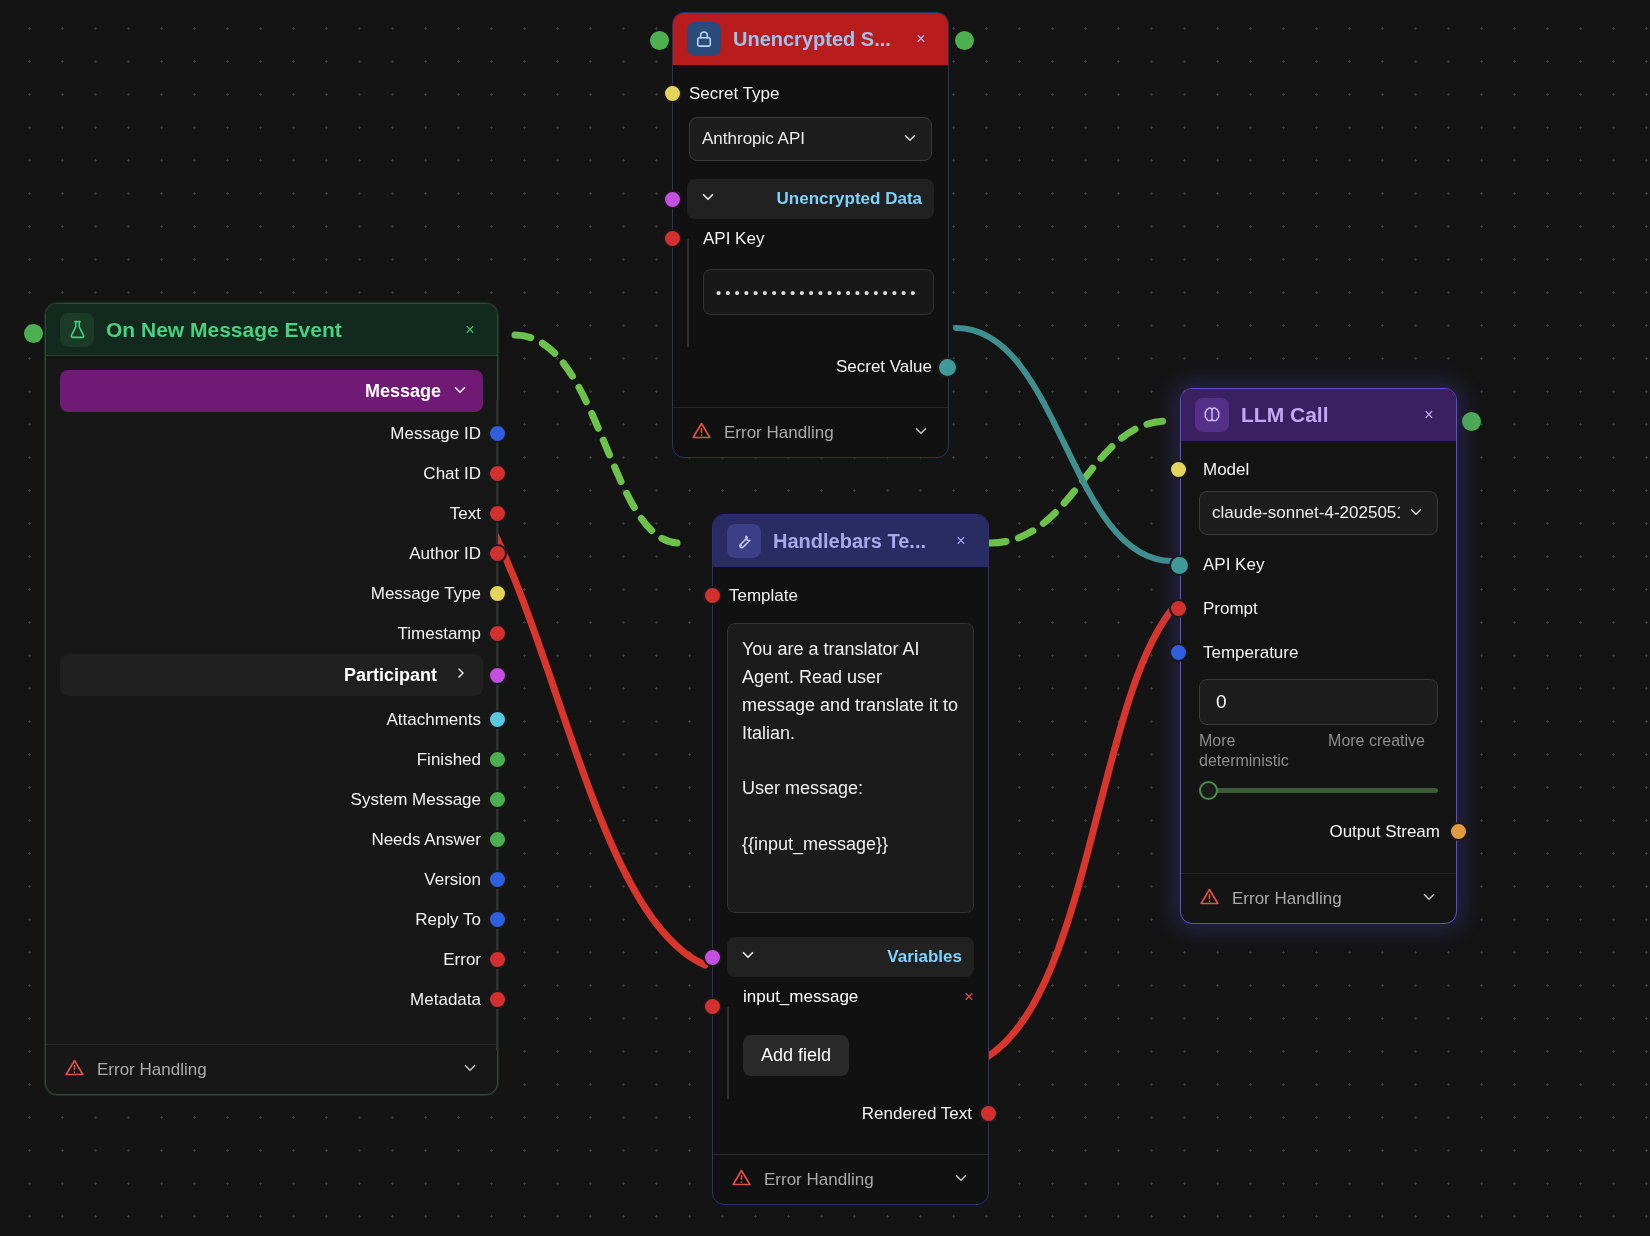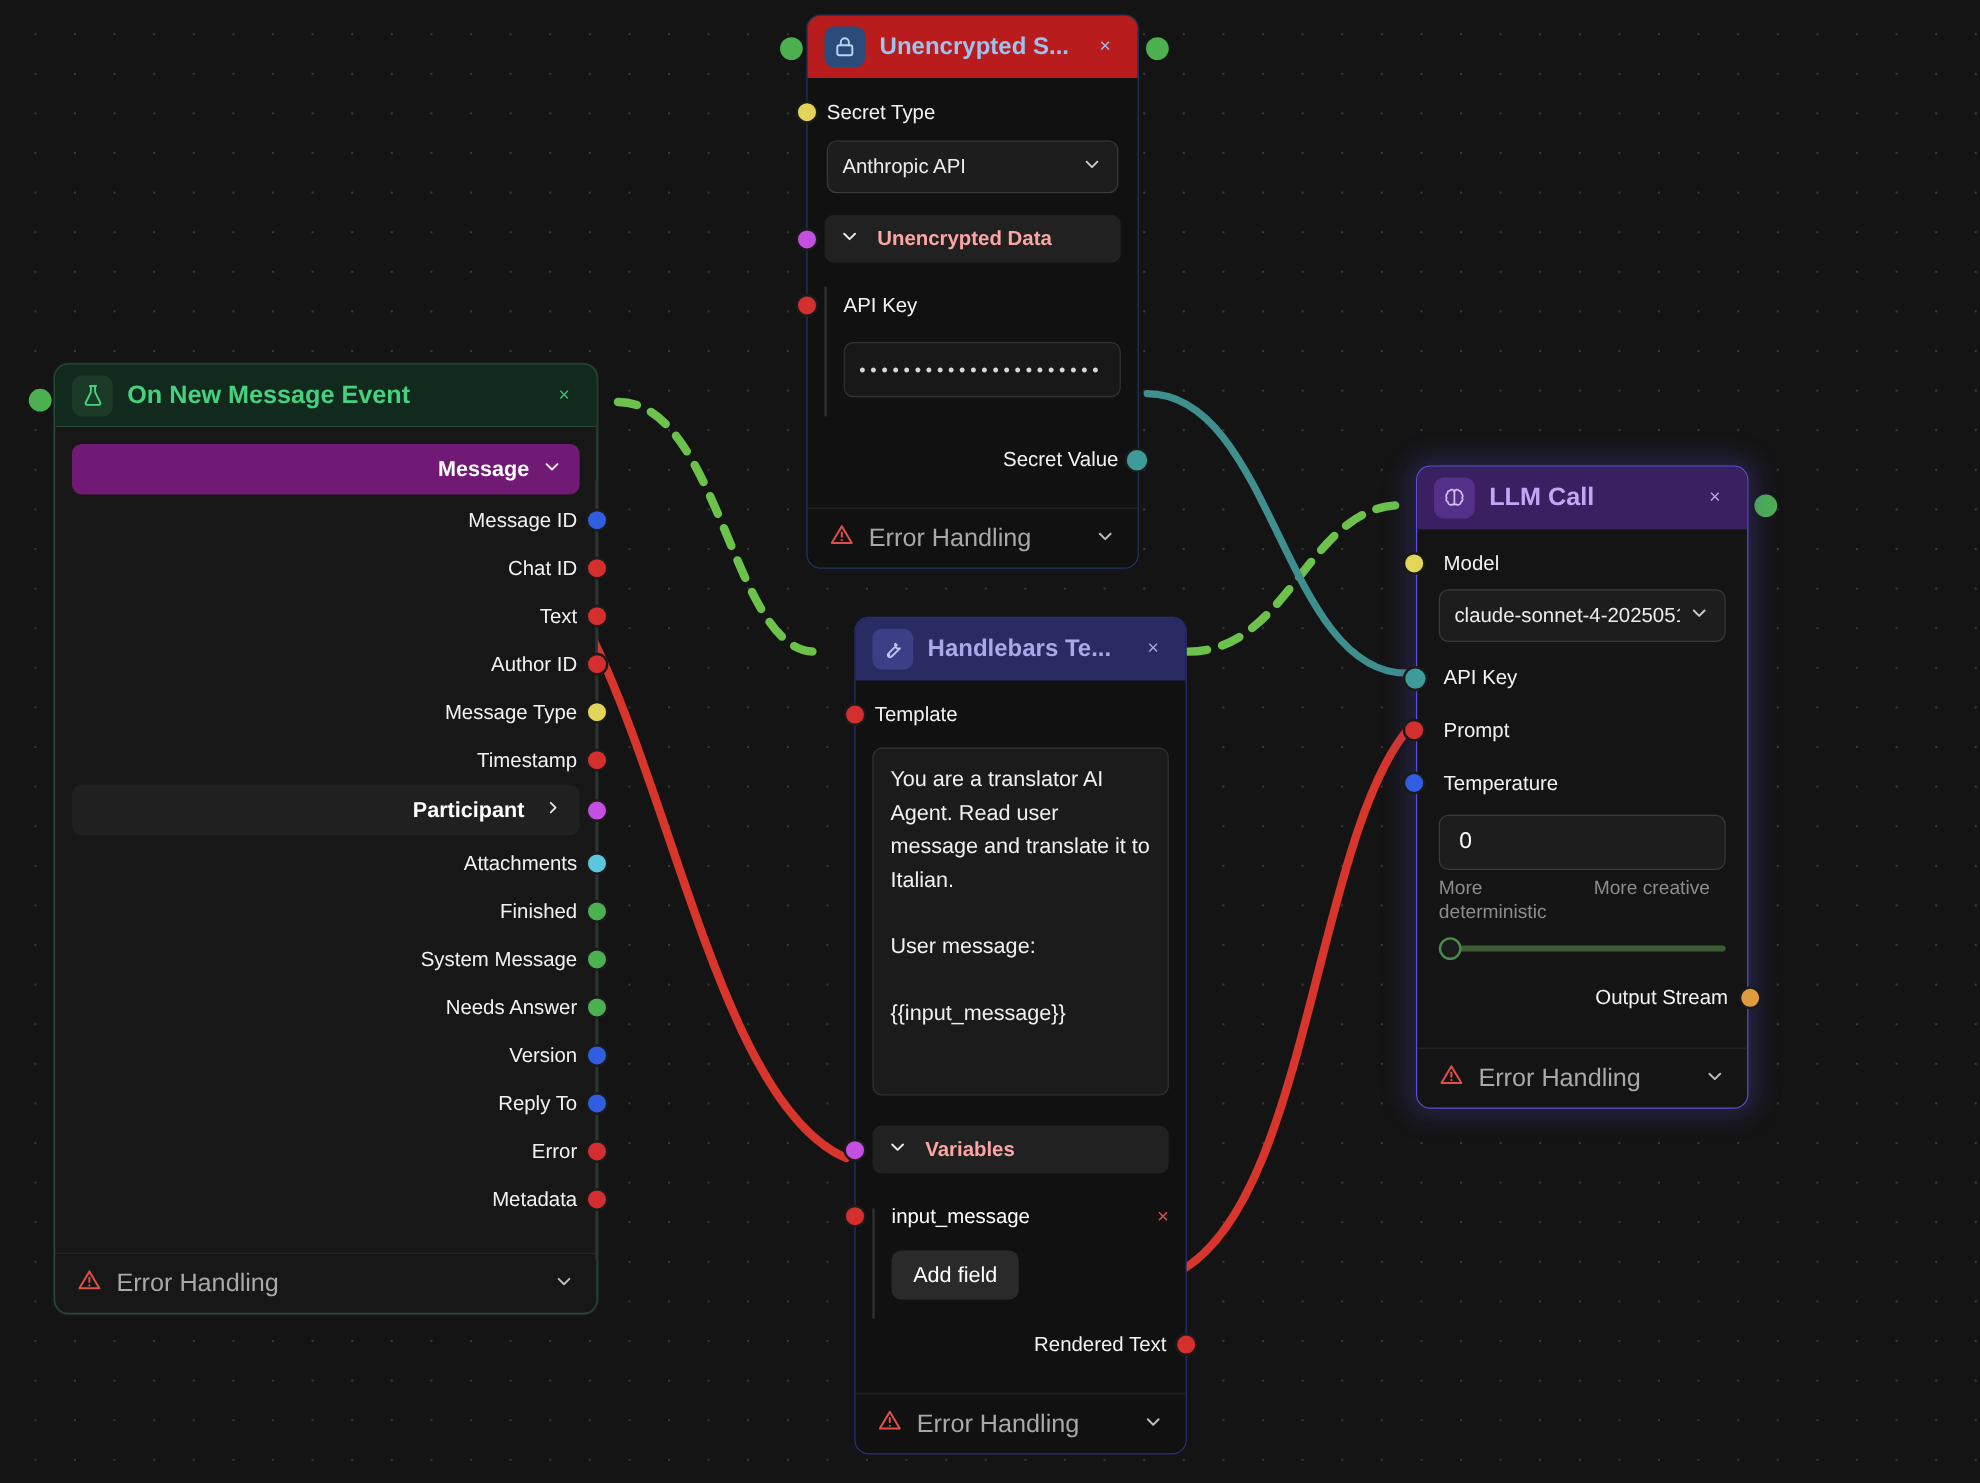--- a/index.html
+++ b/index.html
@@ -61,30 +61,30 @@
   .sel {
     display: flex; align-items: center; justify-content: space-between;
     background: #1d1d1d; border: 1px solid #3a3a3a; border-radius: 8px;
     height: 44px; padding: 0 12px; color: #ececec; font-size: 17px;
     cursor: pointer; overflow: hidden; white-space: nowrap;
   }
   .chev { color: #cfcfcf; font-size: 15px; flex: 0 0 auto; }
 
   .err-bar {
     display: flex; align-items: center; gap: 12px;
-    height: 50px; padding: 0 18px; color: #a9a9a9; font-size: 21px;
+    height: 50px; padding: 0 18px; color: #a9a9a9; font-size: 17px;
     border-top: 1px solid #262626; cursor: pointer;
   }
   .err-bar .lbl { flex: 1 1 auto; }
 
   .group-head {
     display: flex; align-items: center; gap: 14px;
     background: #212121; border-radius: 8px;
-    height: 40px; margin: 16px 14px; padding: 0 12px;
-    color: #fca5a5; font-size: 17px; font-weight: 600; cursor: pointer;
+    height: 40px; margin: 0 14px; padding: 0 12px;
+    color: #7dd3fc; font-size: 17px; font-weight: 600; cursor: pointer; justify-content: space-between;
   }
 
   .dots-field {
     background: #181818; border: 1px solid #333; border-radius: 8px;
     height: 46px; margin: 10px 14px 4px 30px; display:flex; align-items:center; padding:0 12px;
     letter-spacing: 4px; color: #d8d8d8; font-size: 15px; overflow: hidden;
   }
 
   
   #node-trigger { left: 45px; top: 303px; width: 453px;
@@ -124,21 +124,21 @@
   #node-hb .node-title { color: #a7a9e8; font-size: 20px; }
   #node-hb .node-x { color: #a7a9e8; }
   .ta {
     background: #1b1b1b; border: 1px solid #333; border-radius: 8px;
     margin: 6px 14px 4px 14px; padding: 12px 14px;
     color: #f0f0f0; font-size: 18px; line-height: 1.55;
     white-space: pre-wrap; height: 290px; overflow: hidden; resize: none;
     width: calc(100% - 28px); font-family: "Liberation Sans", sans-serif;
   }
   .var-row {
-    display: flex; align-items: center; justify-content: space-between;
+    display: flex; justify-content: space-between;
     height: 40px; margin: 0 14px 0 30px; color: #fff; font-size: 17px;
   }
   .var-x { color: #e0504a; font-size: 17px; cursor: pointer; }
   .addbtn {
     background: #2a2a2a; border: none; border-radius: 8px;
     color: #fff; font-size: 18px; padding: 10px 18px; margin: 8px 0 6px 30px;
     cursor: pointer; font-family: "Liberation Sans", sans-serif;
   }
 
   

